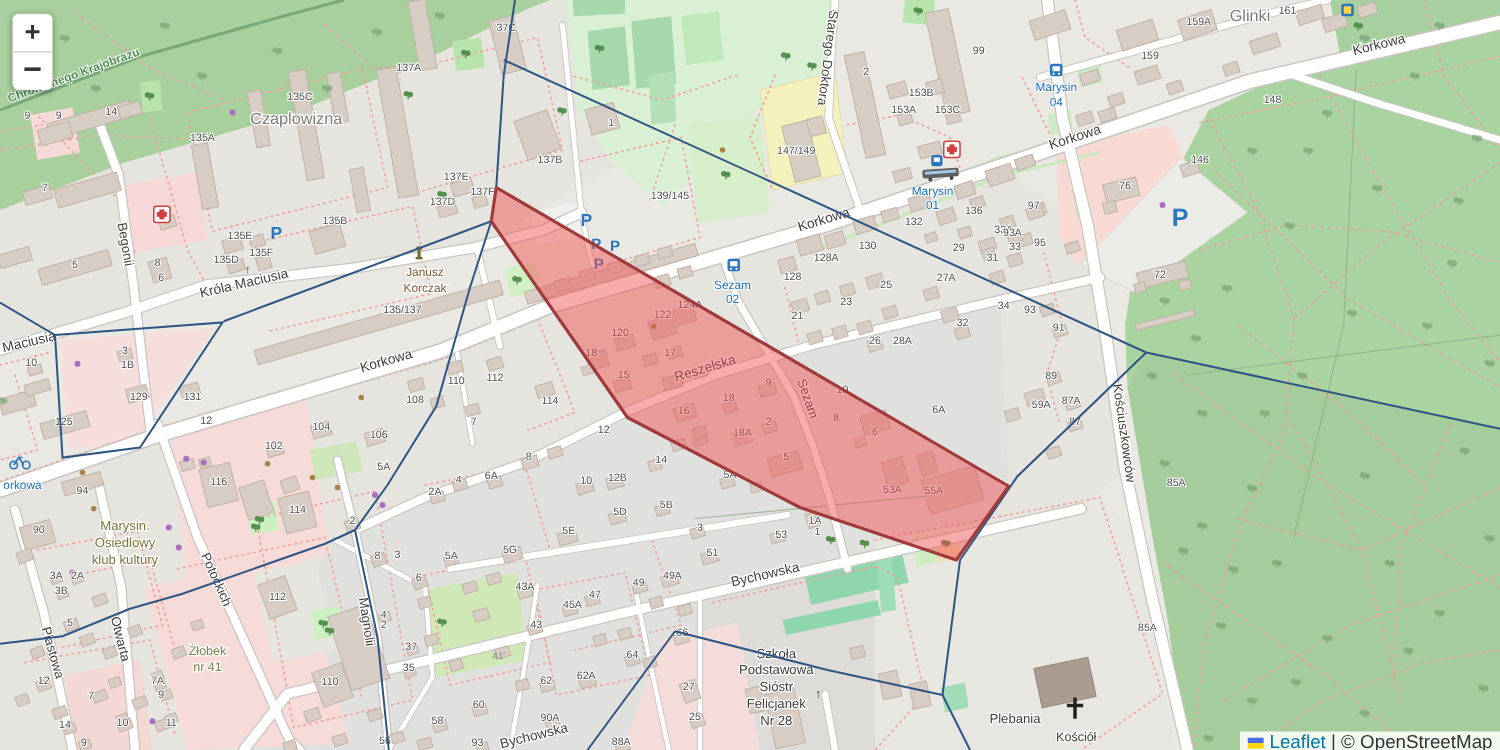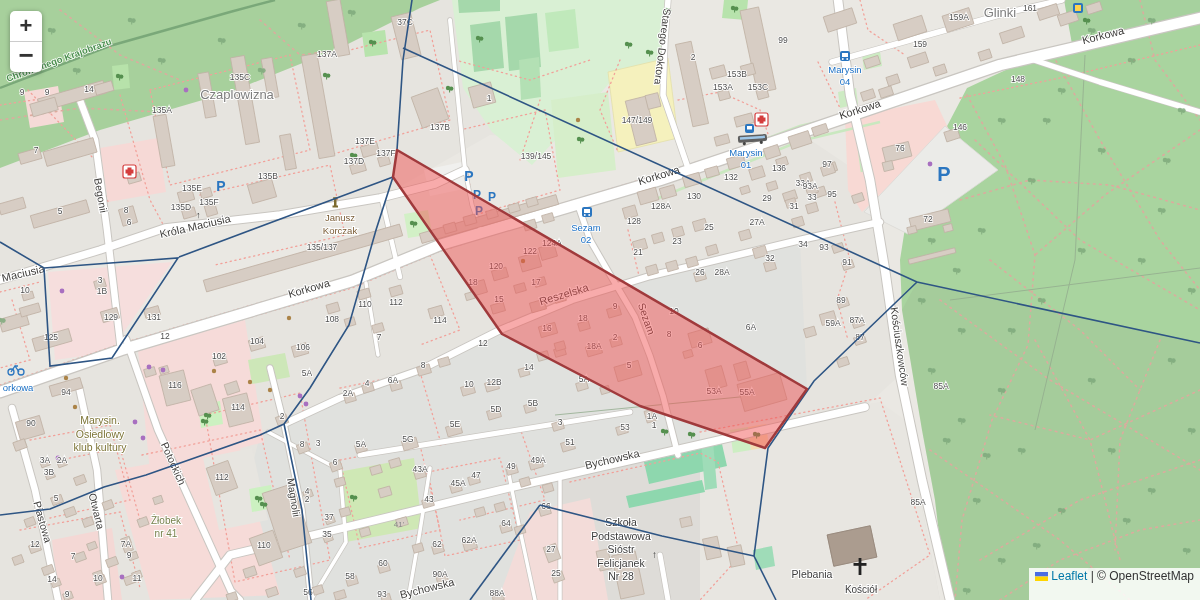--- a/index.html
+++ b/index.html
@@ -943,20 +943,20 @@
 
 <path d="M397,150 L393,177 L502,334 L640,406 L765,448 L807,389 Z" fill="rgb(240,80,80)" fill-opacity="0.48" stroke="#a03a3c" stroke-width="2.5" stroke-linejoin="round"></path>
 
 </svg>
 
 <div style="position:absolute;left:10px;top:11px;width:32px;height:61px;background:#fff;border-radius:5px;box-shadow:0 1px 5px rgba(0,0,0,0.35);z-index:10;">
   <div style="width:32px;height:30px;text-align:center;font-size:22px;font-weight:bold;color:#333;line-height:30px;border-bottom:1px solid #ccc;">+</div>
   <div style="width:32px;height:30px;text-align:center;font-size:26px;font-weight:bold;color:#333;line-height:26px;">−</div>
 </div>
 
-<div style="position:absolute;right:0;bottom:0;height:32px;background:rgba(255,255,255,0.85);padding:0 6px;font-size:12px;line-height:17px;color:#333;z-index:10;">
+<div style="position:absolute;right:0;bottom:0;height:15px;background:rgba(255,255,255,0.85);padding:0 6px;font-size:15px;line-height:17px;color:#333;z-index:10;">
   <svg width="13" height="9" style="vertical-align:-1px">
         <rect width="13" height="4.5" fill="#4a6de5"></rect>
         <rect y="4.5" width="13" height="4.5" fill="#ffd500"></rect>
       </svg>
   <span style="color:#0078a8">Leaflet</span> | © OpenStreetMap
 </div>
 </div>
 
 </body></html>

